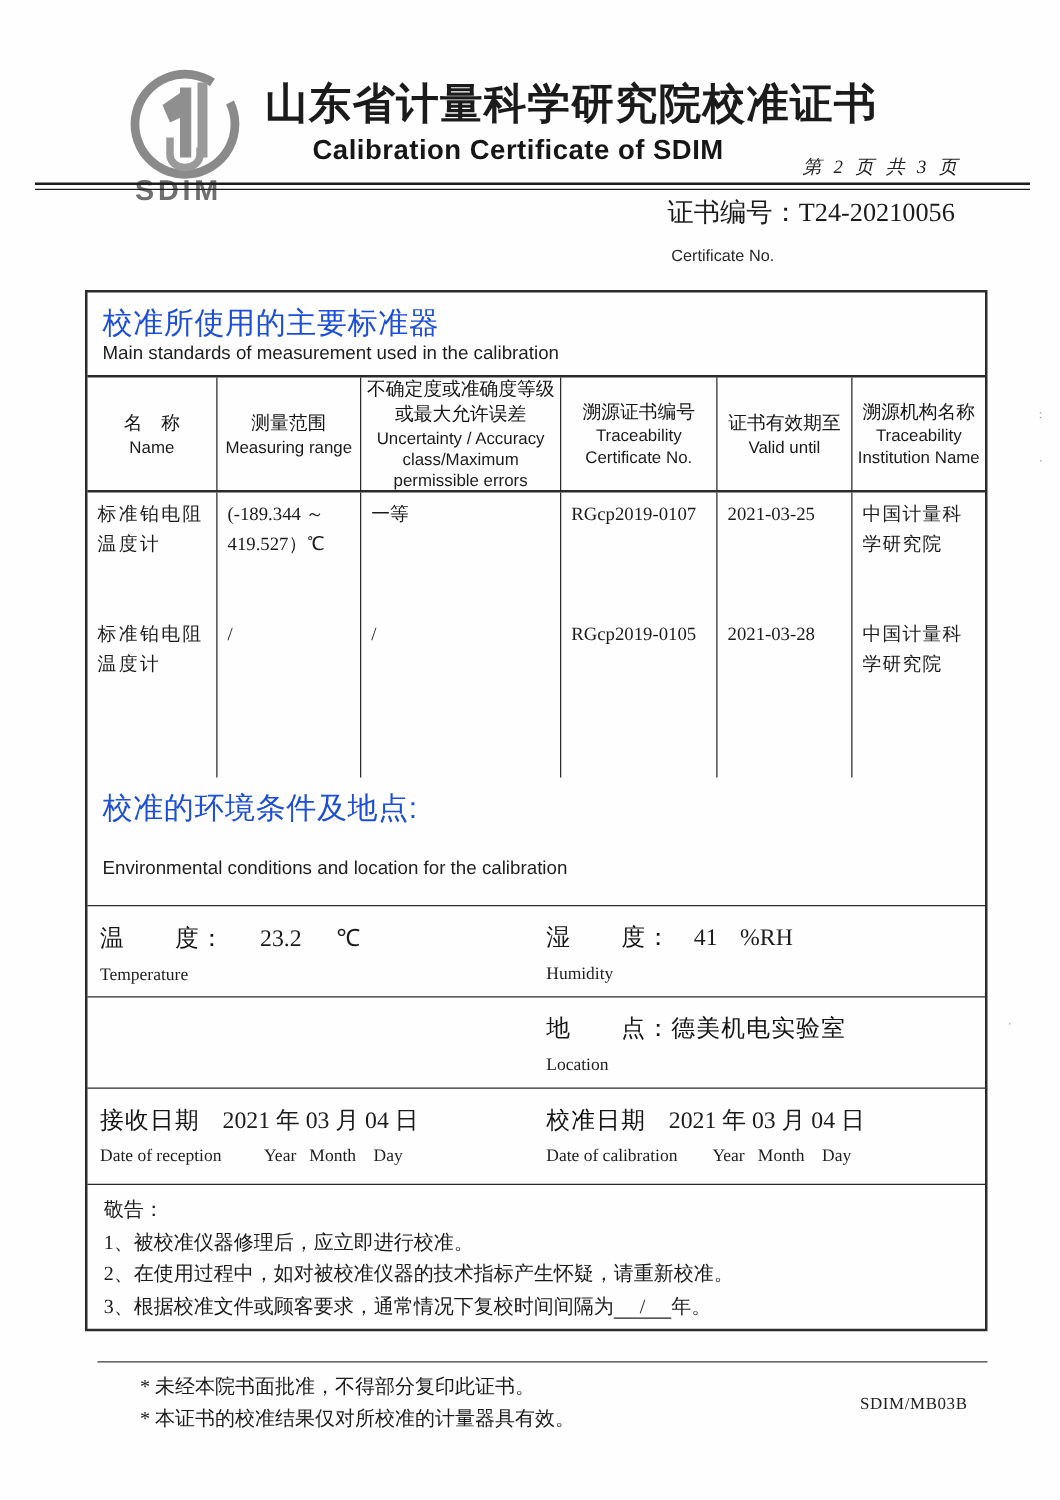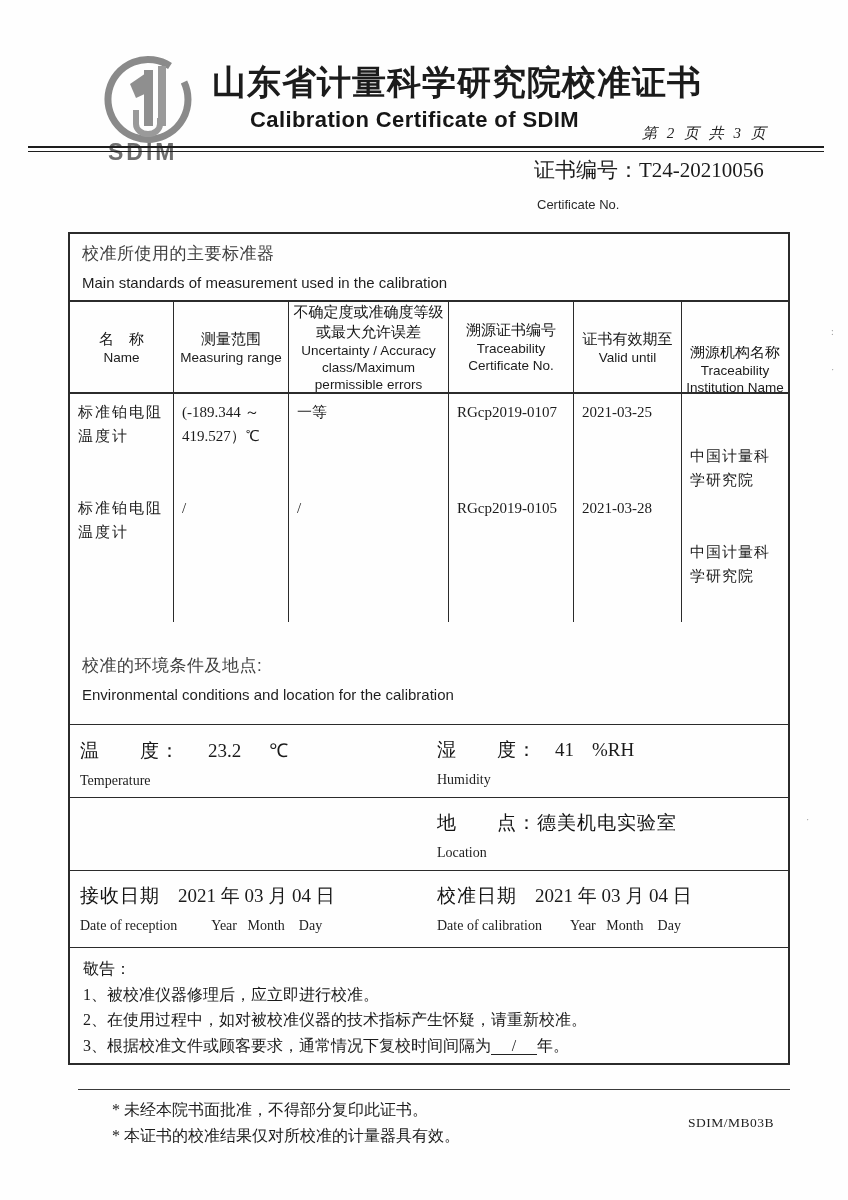--- a/index.html
+++ b/index.html
@@ -31,32 +31,32 @@
     border-top:2.5px solid #1d1d1d; border-bottom:1.5px solid #1d1d1d;
   }
   .cert-line { position:absolute; left:534px; top:156px; font-size:21px; white-space:nowrap; }
   .cert-en { position:absolute; left:537px; top:197px; font-size:13px; color:#2a2a2a; }
 
   
   .main-box {
     position:absolute; left:68px; top:232px; width:722px; height:833px;
     border:2px solid #2b2b2b;
   }
-  .sec-title-cn { position:absolute; left:12px; font-size:17px; font-weight:500;
-    font-family:"Liberation Sans", sans-serif; letter-spacing:0.5px; color:#404040; }
+  .sec-title-cn { position:absolute; left:12px; font-size:24px; font-weight:500;
+    font-family:"Liberation Sans", sans-serif; letter-spacing:0.5px; color:#1d4ed8; }
   .sec-title-en { position:absolute; left:12px; font-size:15px;
     font-family:"Liberation Sans", sans-serif; color:#1e1e1e; }
 
   
   .std-table { position:absolute; left:0; top:66px; width:718px; border-top:2px solid #2b2b2b; }
   .thead { display:flex; height:92px; border-bottom:2px solid #2b2b2b; }
   .tbody { display:flex; height:228px; }
   .cell { border-right:1.5px solid #2b2b2b; overflow:hidden; }
   .cell:last-child { border-right:none; }
-  .c0{width:104px;} .c1{width:115px;} .c2{width:160px;} .c3{width:125px;} .c4{width:108px;} .c5{width:106px;margin-top:44px;}
+  .c0{width:104px;} .c1{width:115px;} .c2{width:160px;} .c3{width:125px;} .c4{width:108px;} .c5{width:106px;}
   .th { display:flex; flex-direction:column; justify-content:center; align-items:center;
         text-align:center; padding:2px 3px; }
   .th .cn { font-family:"Liberation Sans", sans-serif; font-size:15px; line-height:20px; color:#151515; }
   .th .en { font-family:"Liberation Sans", sans-serif; font-size:13.5px; line-height:17px; color:#1b1b1b; }
   .td-col { padding:6px 6px 0 8px; font-size:15px; line-height:24px; }
   .td-col .row-a { min-height:96px; }
   .cn-body { letter-spacing:2px; }
 
   
   .hr { position:absolute; left:0; width:718px; border-top:1.8px solid #2b2b2b; }
@@ -161,21 +161,21 @@
           <div class="row-a">2021-03-25</div>
           <div>2021-03-28</div>
         </div>
         <div class="cell c5 td-col">
           <div class="row-a cn-body" style="letter-spacing:1px">中国计量科学研究院</div>
           <div class="cn-body" style="letter-spacing:1px">中国计量科学研究院</div>
         </div>
       </div>
     </div>
 
-    <div class="sec-title-cn" style="top:420px">校准的环境条件及地点:</div>
+    <div class="sec-title-cn" style="top:396px">校准的环境条件及地点:</div>
     <div class="sec-title-en" style="top:452px">Environmental conditions and location for the calibration</div>
 
     <div class="hr" style="top:490px"></div>
 
     <div class="pair-row" style="top:503px; height:60px">
       <div class="half l">
         <div class="val-line">
           <span class="lab">温　　度：</span><span class="val gap28">23.2</span><span class="val gap28">℃</span>
         </div>
         <div class="en-line">Temperature</div>

